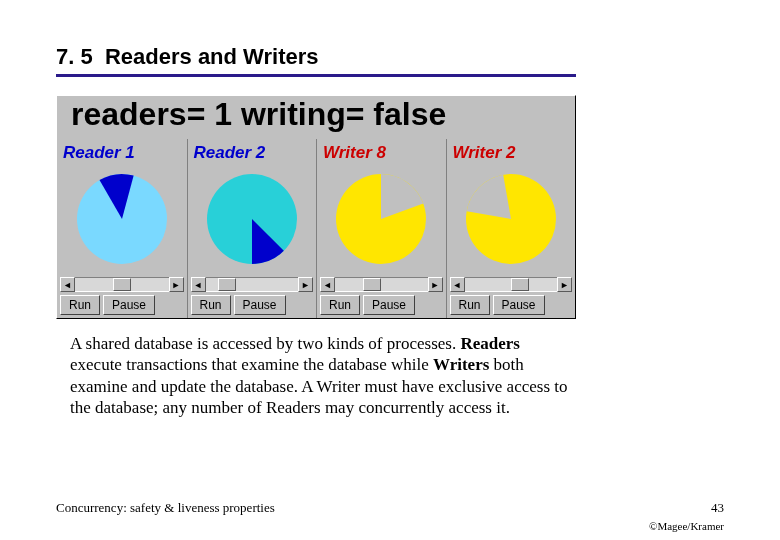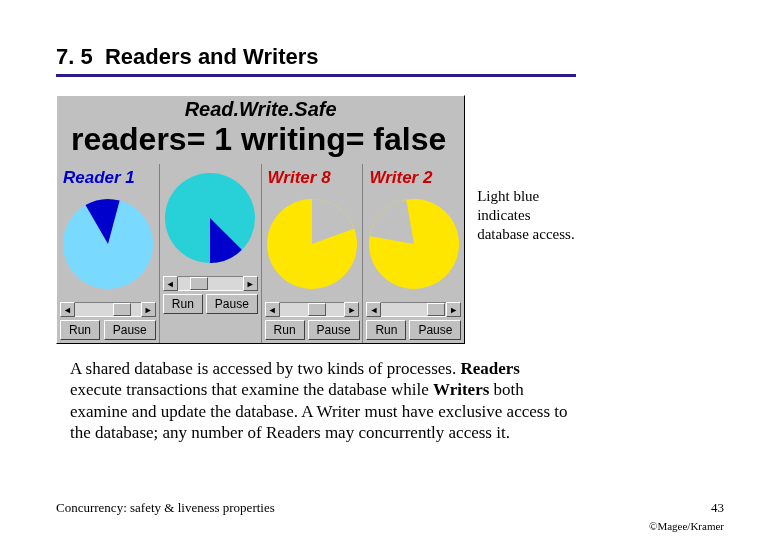--- a/index.html
+++ b/index.html
@@ -104,21 +104,20 @@
     background: #c0c0c0;
     border-left: 1px solid #fff;
     border-top: 1px solid #fff;
     border-right: 1px solid #5a5a5a;
     border-bottom: 1px solid #5a5a5a;
   }
   .btn-row {
     display: flex;
     gap: 3px;
     padding: 0 3px 3px 3px;
-    justify-content: space-between;
   }
   .btn {
     background: #c0c0c0;
     border-left: 1px solid #fff;
     border-top: 1px solid #fff;
     border-right: 1px solid #404040;
     border-bottom: 1px solid #404040;
     font-family: Arial, Helvetica, sans-serif;
     font-size: 12px;
     padding: 2px 8px;
@@ -160,21 +159,20 @@
 
 <div class="slide">
   <div class="section-title">
     <span>7. 5</span>&nbsp;
     <span>Readers and Writers</span>
   </div>
   <div class="rule"></div>
 
   <div class="stage-row">
     <div class="applet">
-      <div class="applet-title">Read.Write.Safe</div>
       <div class="applet-state">readers= 1  writing= false</div>
       <div class="cols" id="cols">
           <div class="col">
             <div class="col-title" style="color: rgb(0, 0, 204);">Reader 1</div>
             <div class="pie-wrap">
               <svg class="pie" width="100" height="100" viewBox="0 0 100 100">
       <circle cx="50" cy="50" r="45" fill="#7ad9ff"></circle>
       <path d="M 50 50 L 27.49999999999998 11.028856829700274 A 45 45 0 0 1 61.64685702961345 6.533337816991931 Z" fill="#0000cc"></path>
     </svg>
             </div>
@@ -184,20 +182,21 @@
       <div class="scroll-thumb" style="left:38px"></div>
     </div>
     <div class="scroll-btn">►</div>
             </div>
             <div class="btn-row">
     <div class="btn">Run</div>
     <div class="btn">Pause</div>
             </div>
           </div>
           <div class="col">
+            <div class="col-title" style="color: rgb(0, 0, 204);">Reader 2</div>
             <div class="pie-wrap">
               <svg class="pie" width="100" height="100" viewBox="0 0 100 100">
       <circle cx="50" cy="50" r="45" fill="#28d0d8"></circle>
       <path d="M 50 50 L 81.81980515339464 81.81980515339464 A 45 45 0 0 1 50 95 Z" fill="#0000cc"></path>
     </svg>
             </div>
             <div class="scroll">
     <div class="scroll-btn">◄</div>
     <div class="scroll-track">
       <div class="scroll-thumb" style="left:12px"></div>
@@ -244,21 +243,20 @@
     </div>
     <div class="scroll-btn">►</div>
             </div>
             <div class="btn-row">
     <div class="btn">Run</div>
     <div class="btn">Pause</div>
             </div>
           </div>
         </div>
     </div>
-    <div class="caption">Light blue indicates database access.</div>
   </div>
 
   <div class="body-text" id="body-text">A shared database is accessed by two kinds of processes. <b>Readers</b> execute transactions that examine the database while <b>Writers</b> both examine and update the database. A Writer must have exclusive access to the database; any number of Readers may concurrently access it.</div>
 </div>
 
 <div class="footer">
   <span>Concurrency: safety &amp; liveness properties</span>
   <span>43</span>
 </div>
 <div class="copyright">©Magee/Kramer</div>

